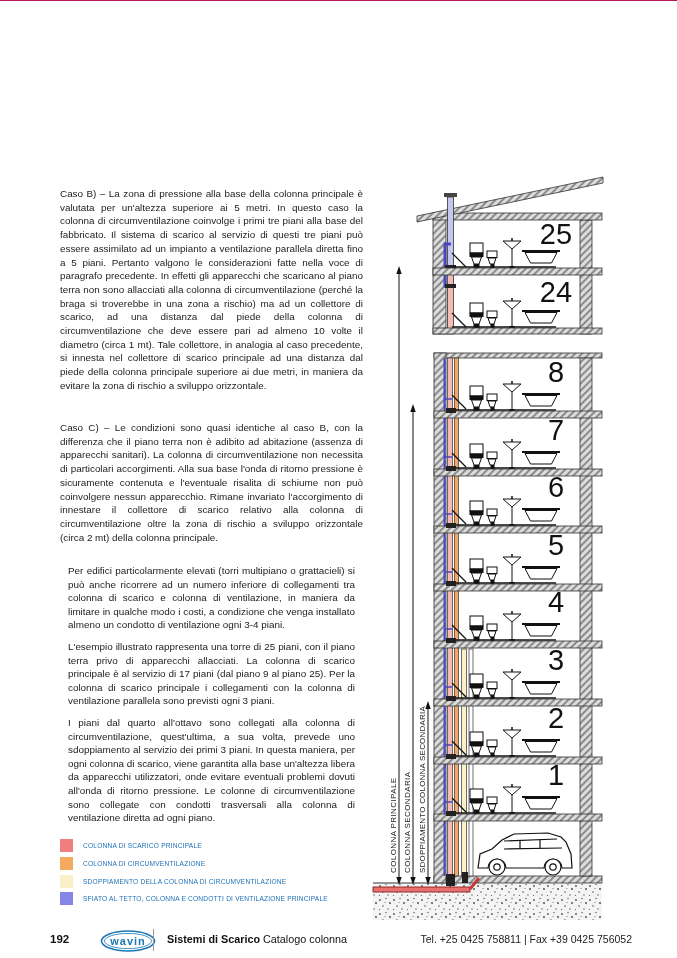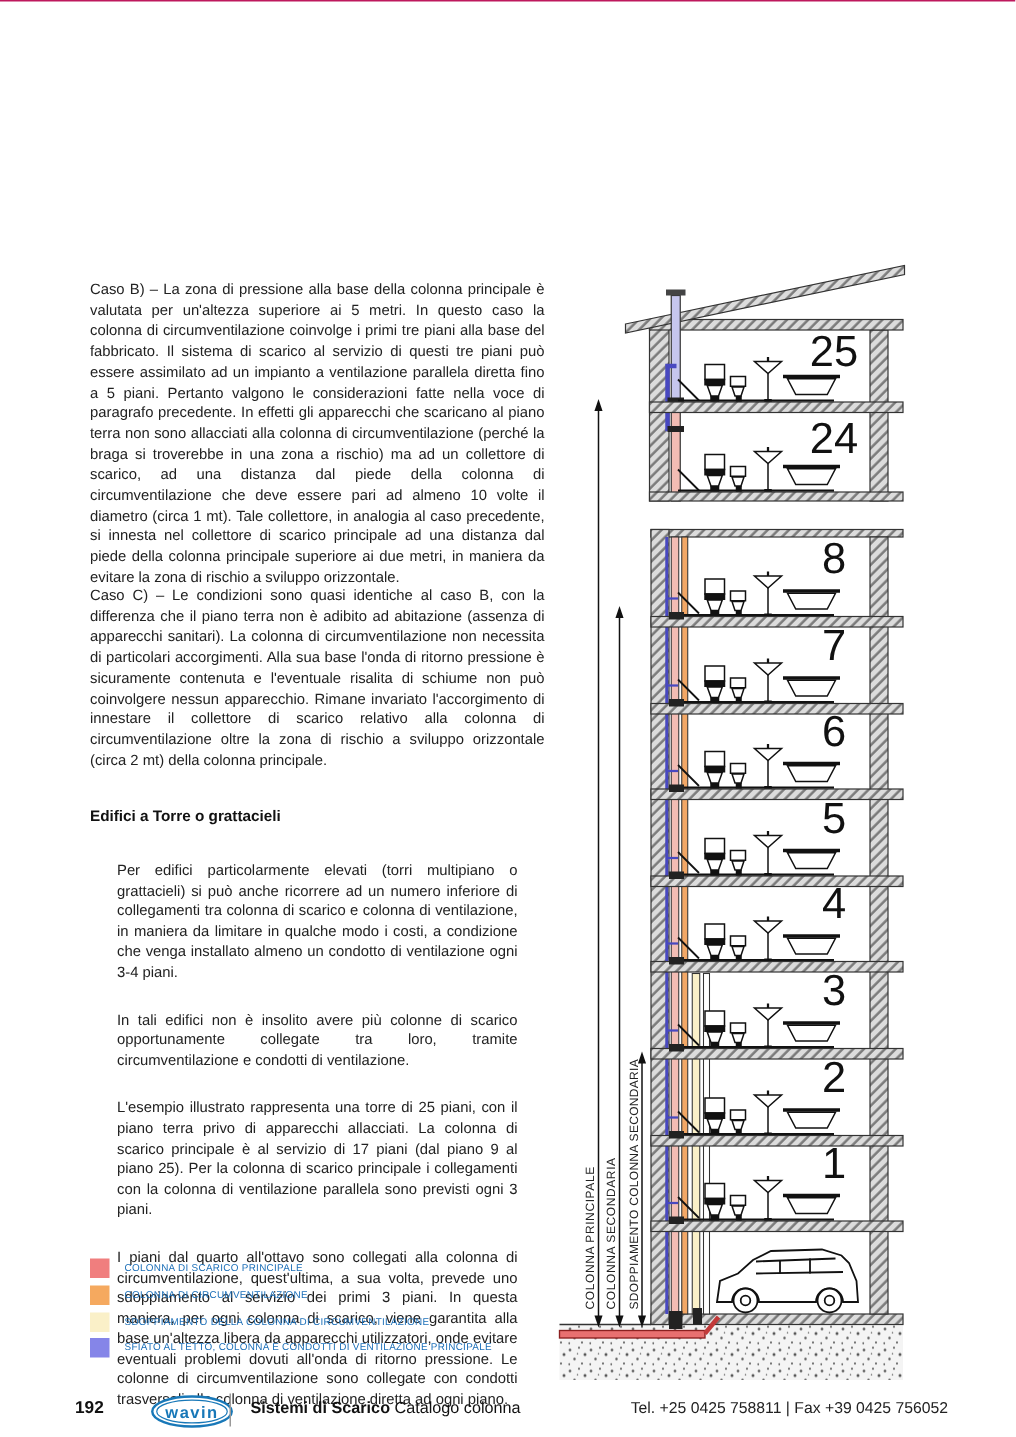--- a/index.html
+++ b/index.html
@@ -6,28 +6,28 @@
   .page{
     position:relative;width:677px;height:958px;background:#fff;overflow:hidden;
     font-family:"Liberation Sans","DejaVu Sans",sans-serif;color:#1a1a1a;
     border-top:1px solid #be185d;
   }
   .bodytext{
     position:absolute;left:60px;width:303px;
     font-size:9.9px;line-height:13.7px;text-align:justify;color:#222;
   }
   .caso-b{top:186px;}
-  .caso-c{top:390px;}
+  .caso-c{top:420px;}
   .tower-heading{
     position:absolute;left:60px;top:538px;width:303px;
     font-size:10.2px;font-weight:bold;color:#111;
   }
   .towertext{position:absolute;left:60px;top:555px;width:303px;
     font-size:9.9px;line-height:13.6px;text-align:justify;color:#222;}
-  .towertext p{margin:18px;}
+  .towertext p{margin:8px;}
   .legend{position:absolute;left:60px;top:836px;width:320px;}
   .legend-row{display:flex;align-items:center;height:17.7px;}
   .legend-swatch{width:13px;height:13px;margin-right:10px;flex:0 0 13px;}
   .legend-label{font-size:6.6px;letter-spacing:.2px;color:#1c6fb8;}
   .diagram{position:absolute;left:370px;top:170px;width:307px;height:760px;}
   .footer{position:absolute;left:0;top:926px;width:677px;height:32px;}
   .footer-pagenum{position:absolute;left:50px;top:6px;font-size:11.5px;font-weight:bold;color:#111;}
   .footer-logo{position:absolute;left:100px;top:2px;}
   .footer-divider{position:absolute;left:153px;top:2px;width:1px;height:22px;background:#999;}
   .footer-title{position:absolute;left:167px;top:6px;font-size:10.8px;color:#111;}
@@ -35,24 +35,22 @@
   .footer-contact{position:absolute;right:45px;top:6px;font-size:10.5px;color:#222;}
   svg text{font-family:"Liberation Sans","DejaVu Sans",sans-serif;}
 </style>
 </head>
 <body>
 
 <div class="page">
 
   <div class="bodytext caso-b">Caso B) – La zona di pressione alla base della colonna principale è valutata per un'altezza superiore ai 5 metri. In questo caso la colonna di circumventilazione coinvolge i primi tre piani alla base del fabbricato. Il sistema di scarico al servizio di questi tre piani può essere assimilato ad un impianto a ventilazione parallela diretta fino a 5 piani. Pertanto valgono le considerazioni fatte nella voce di paragrafo precedente. In effetti gli apparecchi che scaricano al piano terra non sono allacciati alla colonna di circumventilazione (perché la braga si troverebbe in una zona a rischio) ma ad un collettore di scarico, ad una distanza dal piede della colonna di circumventilazione che deve essere pari ad almeno 10 volte il diametro (circa 1 mt). Tale collettore, in analogia al caso precedente, si innesta nel collettore di scarico principale ad una distanza dal piede della colonna principale superiore ai due metri, in maniera da evitare la zona di rischio a sviluppo orizzontale.</div>
   <div class="bodytext caso-c">Caso C) – Le condizioni sono quasi identiche al caso B, con la differenza che il piano terra non è adibito ad abitazione (assenza di apparecchi sanitari). La colonna di circumventilazione non necessita di particolari accorgimenti. Alla sua base l'onda di ritorno pressione è sicuramente contenuta e l'eventuale risalita di schiume non può coinvolgere nessun apparecchio. Rimane invariato l'accorgimento di innestare il collettore di scarico relativo alla colonna di circumventilazione oltre la zona di rischio a sviluppo orizzontale (circa 2 mt) della colonna principale.</div>
-  <div class="tower-heading">Edifici a Torre o grattacieli</div>
   <div class="towertext">
     <p>Per edifici particolarmente elevati (torri multipiano o grattacieli) si può anche ricorrere ad un numero inferiore di collegamenti tra colonna di scarico e colonna di ventilazione, in maniera da limitare in qualche modo i costi, a condizione che venga installato almeno un condotto di ventilazione ogni 3-4 piani.</p>
-    <p>In tali edifici non è insolito avere più colonne di scarico opportunamente collegate tra loro, tramite circumventilazione e condotti di ventilazione.</p>
     <p>L'esempio illustrato rappresenta una torre di 25 piani, con il piano terra privo di apparecchi allacciati. La colonna di scarico principale è al servizio di 17 piani (dal piano 9 al piano 25). Per la colonna di scarico principale i collegamenti con la colonna di ventilazione parallela sono previsti ogni 3 piani.</p>
     <p>I piani dal quarto all'ottavo sono collegati alla colonna di circumventilazione, quest'ultima, a sua volta, prevede uno sdoppiamento al servizio dei primi 3 piani. In questa maniera, per ogni colonna di scarico, viene garantita alla base un'altezza libera da apparecchi utilizzatori, onde evitare eventuali problemi dovuti all'onda di ritorno pressione. Le colonne di circumventilazione sono collegate con condotti trasversali alla colonna di ventilazione diretta ad ogni piano.</p>
   </div>
 
   <div class="legend">
     <div class="legend-row">
       <span class="legend-swatch" style="background: rgb(240, 126, 126);"></span>
       <span class="legend-label">COLONNA DI SCARICO PRINCIPALE</span>
     </div>
     <div class="legend-row">

